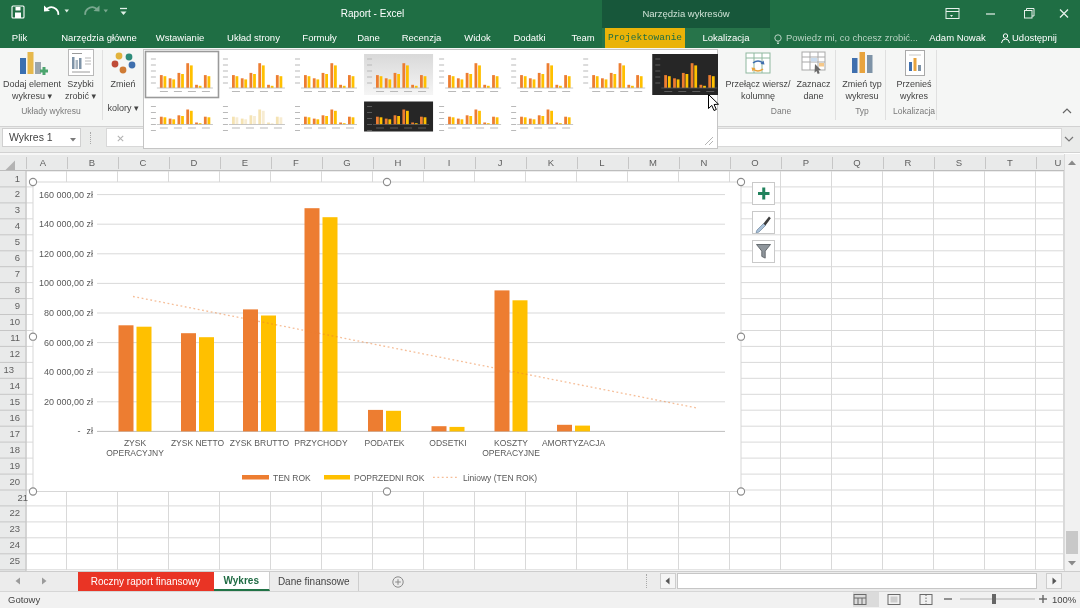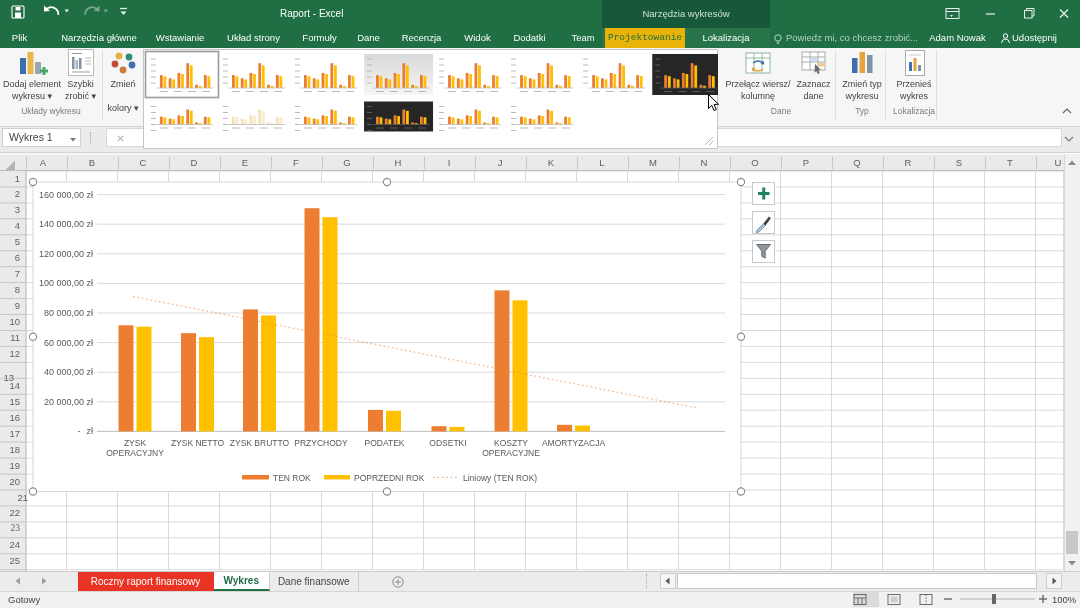--- a/index.html
+++ b/index.html
@@ -23,21 +23,21 @@
 <g opacity="0.4">
 <path d="M98.5 10.5 q-5.5 -6 -11 -1.5 q-2.8 2.3 -2.3 5.8" fill="none" stroke="#fff" stroke-width="1.7"></path>
 <path d="M99.5 5.5 L99.5 11.5 L93.5 11 Z" fill="#fff"></path>
 <path d="M103.5 9.5 l4.5 0 l-2.25 3 Z" fill="#fff"></path>
 </g>
 <g>
 <line x1="120" y1="8.5" x2="127" y2="8.5" stroke="#dff0e6" stroke-width="1.3"></line>
 <path d="M120.5 11.5 l6 0 l-3 3.5 Z" fill="#dff0e6"></path>
 </g>
 </svg>
-<div class="abs" style="left:280px;top:0;width:185px;height:28px;color:#fff;font-size:10px;line-height:27px;">Raport - Excel</div>
+<div class="abs" style="left:280px;top:0;width:185px;height:28px;color:#fff;font-size:10px;text-align:center;line-height:27px;">Raport - Excel</div>
 <svg class="abs" style="left:938px;top:6px;" width="140" height="16" viewBox="0 0 140 16">
 <g stroke="#e8f1ec" fill="none" stroke-width="1">
 <rect x="8" y="2.5" width="13" height="10"></rect>
       <line x1="8" y1="5.5" x2="21" y2="5.5"></line>
       <path d="M12 9 l3 0 l-1.5 2 Z" fill="#e8f1ec" stroke="none"></path>
 <line x1="48" y1="8" x2="57" y2="8" stroke-width="1.2"></line>
 <rect x="86.5" y="4.5" width="7.5" height="7.5"></rect>
       <path d="M88.5 4.5 l0 -2 l7.5 0 l0 7.5 l-2 0"></path>
 <path d="M122 3.5 l8 8 M130 3.5 l-8 8" stroke-width="1.3"></path>
 </g>
@@ -299,31 +299,31 @@
 <div class="abs" style="left:0;top:202.4px;width:24px;height:15.95px;color:#5f5f5f;font-size:9.5px;text-align:right;line-height:15.95px;padding-right:4px;">3</div>
 <div class="abs" style="left:0;top:218.3px;width:24px;height:15.95px;color:#5f5f5f;font-size:9.5px;text-align:right;line-height:15.95px;padding-right:4px;">4</div>
 <div class="abs" style="left:0;top:234.3px;width:24px;height:15.95px;color:#5f5f5f;font-size:9.5px;text-align:right;line-height:15.95px;padding-right:4px;">5</div>
 <div class="abs" style="left:0;top:250.2px;width:24px;height:15.95px;color:#5f5f5f;font-size:9.5px;text-align:right;line-height:15.95px;padding-right:4px;">6</div>
 <div class="abs" style="left:0;top:266.2px;width:24px;height:15.95px;color:#5f5f5f;font-size:9.5px;text-align:right;line-height:15.95px;padding-right:4px;">7</div>
 <div class="abs" style="left:0;top:282.1px;width:24px;height:15.95px;color:#5f5f5f;font-size:9.5px;text-align:right;line-height:15.95px;padding-right:4px;">8</div>
 <div class="abs" style="left:0;top:298.1px;width:24px;height:15.95px;color:#5f5f5f;font-size:9.5px;text-align:right;line-height:15.95px;padding-right:4px;">9</div>
 <div class="abs" style="left:0;top:314.0px;width:24px;height:15.95px;color:#5f5f5f;font-size:9.5px;text-align:right;line-height:15.95px;padding-right:4px;">10</div>
 <div class="abs" style="left:0;top:330.0px;width:24px;height:15.95px;color:#5f5f5f;font-size:9.5px;text-align:right;line-height:15.95px;padding-right:4px;">11</div>
 <div class="abs" style="left:0;top:345.9px;width:24px;height:15.95px;color:#5f5f5f;font-size:9.5px;text-align:right;line-height:15.95px;padding-right:4px;">12</div>
-<div class="abs" style="left:0;top:361.9px;width:24px;height:15.95px;color:#5f5f5f;font-size:9.5px;text-align:right;line-height:15.95px;padding-right:10px;margin-top:8px;">13</div>
+<div class="abs" style="left:0;top:361.9px;width:24px;height:15.95px;color:#5f5f5f;font-size:9.5px;text-align:right;line-height:15.95px;padding-right:10px;">13</div>
 <div class="abs" style="left:0;top:377.9px;width:24px;height:15.95px;color:#5f5f5f;font-size:9.5px;text-align:right;line-height:15.95px;padding-right:4px;">14</div>
 <div class="abs" style="left:0;top:393.8px;width:24px;height:15.95px;color:#5f5f5f;font-size:9.5px;text-align:right;line-height:15.95px;padding-right:4px;">15</div>
 <div class="abs" style="left:0;top:409.8px;width:24px;height:15.95px;color:#5f5f5f;font-size:9.5px;text-align:right;line-height:15.95px;padding-right:4px;">16</div>
 <div class="abs" style="left:0;top:425.7px;width:24px;height:15.95px;color:#5f5f5f;font-size:9.5px;text-align:right;line-height:15.95px;padding-right:4px;">17</div>
 <div class="abs" style="left:0;top:441.6px;width:24px;height:15.95px;color:#5f5f5f;font-size:9.5px;text-align:right;line-height:15.95px;padding-right:4px;">18</div>
 <div class="abs" style="left:0;top:457.6px;width:24px;height:15.95px;color:#5f5f5f;font-size:9.5px;text-align:right;line-height:15.95px;padding-right:4px;">19</div>
 <div class="abs" style="left:0;top:473.6px;width:24px;height:15.95px;color:#5f5f5f;font-size:9.5px;text-align:right;line-height:15.95px;padding-right:4px;">20</div>
 <div class="abs" style="left:0;top:489.5px;width:32px;height:15.95px;color:#5f5f5f;font-size:9.5px;text-align:right;line-height:15.95px;padding-right:4px;">21</div>
 <div class="abs" style="left:0;top:505.4px;width:24px;height:15.95px;color:#5f5f5f;font-size:9.5px;text-align:right;line-height:15.95px;padding-right:4px;">22</div>
-<div class="abs" style="left:0;top:521.4px;width:24px;height:15.95px;color:#5f5f5f;font-size:9.5px;text-align:right;line-height:15.95px;padding-right:4px;font-family:Liberation Serif, serif;">23</div>
+<div class="abs" style="left:0;top:521.4px;width:24px;height:15.95px;color:#5f5f5f;font-size:9.5px;text-align:right;line-height:15.95px;padding-right:4px;">23</div>
 <div class="abs" style="left:0;top:537.3px;width:24px;height:15.95px;color:#5f5f5f;font-size:9.5px;text-align:right;line-height:15.95px;padding-right:4px;">24</div>
 <div class="abs" style="left:0;top:553.3px;width:24px;height:15.95px;color:#5f5f5f;font-size:9.5px;text-align:right;line-height:15.95px;padding-right:4px;">25</div>
 <svg class="abs" style="left:25px;top:173.5px;" width="724" height="326" viewBox="0 0 724 326">
     <rect x="8.0" y="8.0" width="708" height="309.5" fill="#fff" stroke="#d7d7d7" stroke-width="1"></rect>
     <line x1="72.0" y1="257.4" x2="700.0" y2="257.4" stroke="#bfbfbf" stroke-width="1"></line>
     <line x1="72.0" y1="227.8" x2="700.0" y2="227.8" stroke="#d9d9d9" stroke-width="1"></line>
     <line x1="72.0" y1="198.2" x2="700.0" y2="198.2" stroke="#d9d9d9" stroke-width="1"></line>
     <line x1="72.0" y1="168.6" x2="700.0" y2="168.6" stroke="#d9d9d9" stroke-width="1"></line>
     <line x1="72.0" y1="139.0" x2="700.0" y2="139.0" stroke="#d9d9d9" stroke-width="1"></line>
     <line x1="72.0" y1="109.4" x2="700.0" y2="109.4" stroke="#d9d9d9" stroke-width="1"></line>

